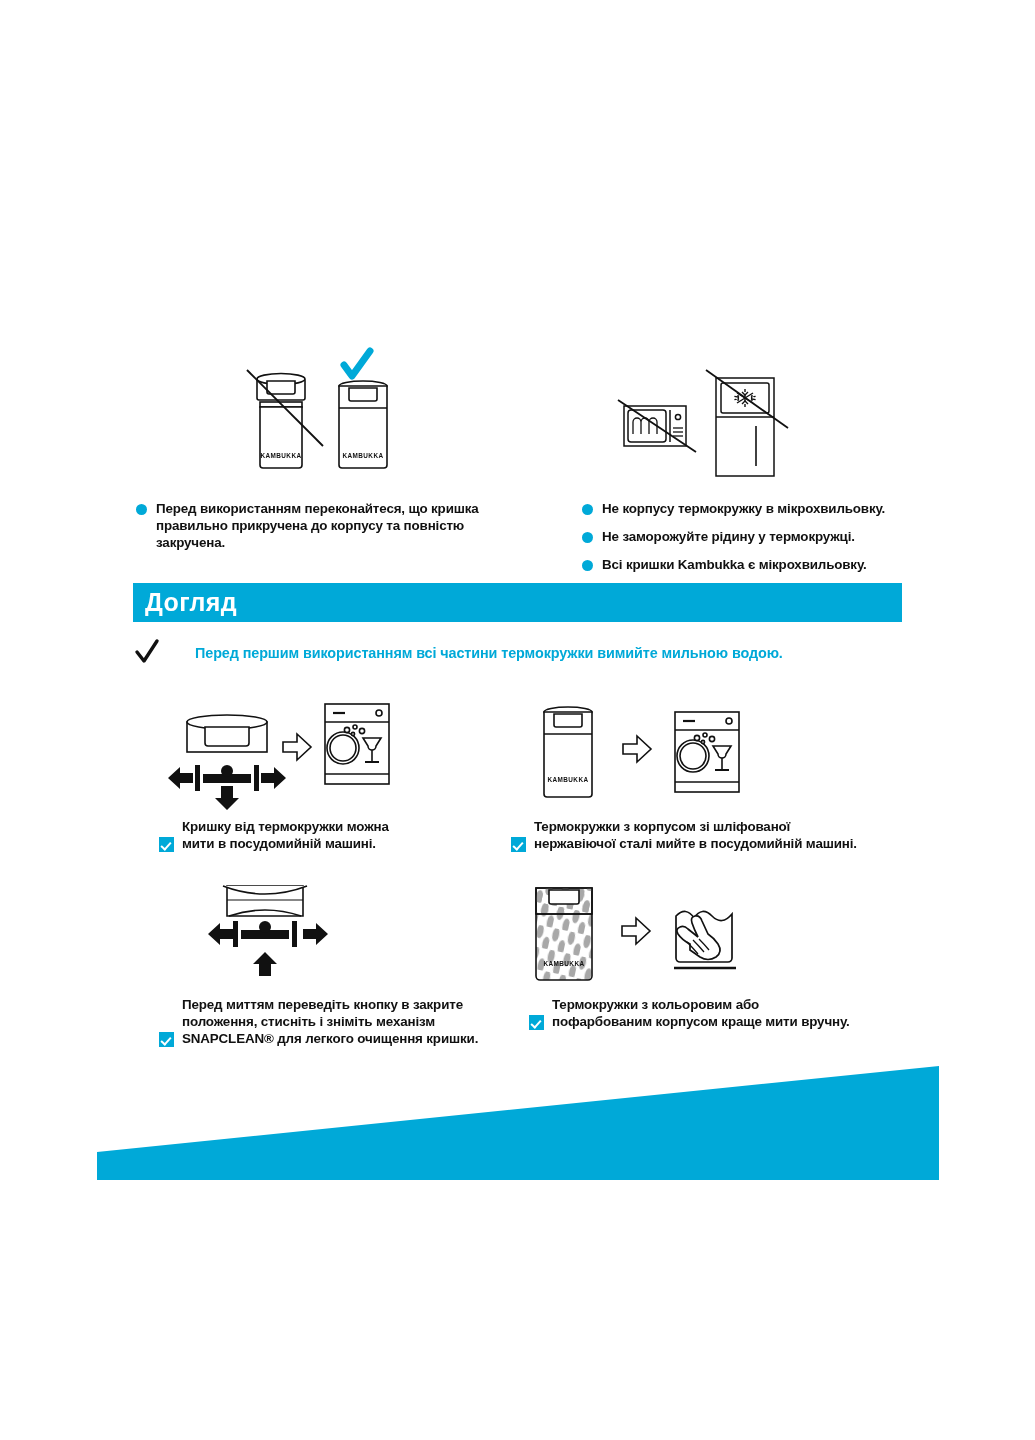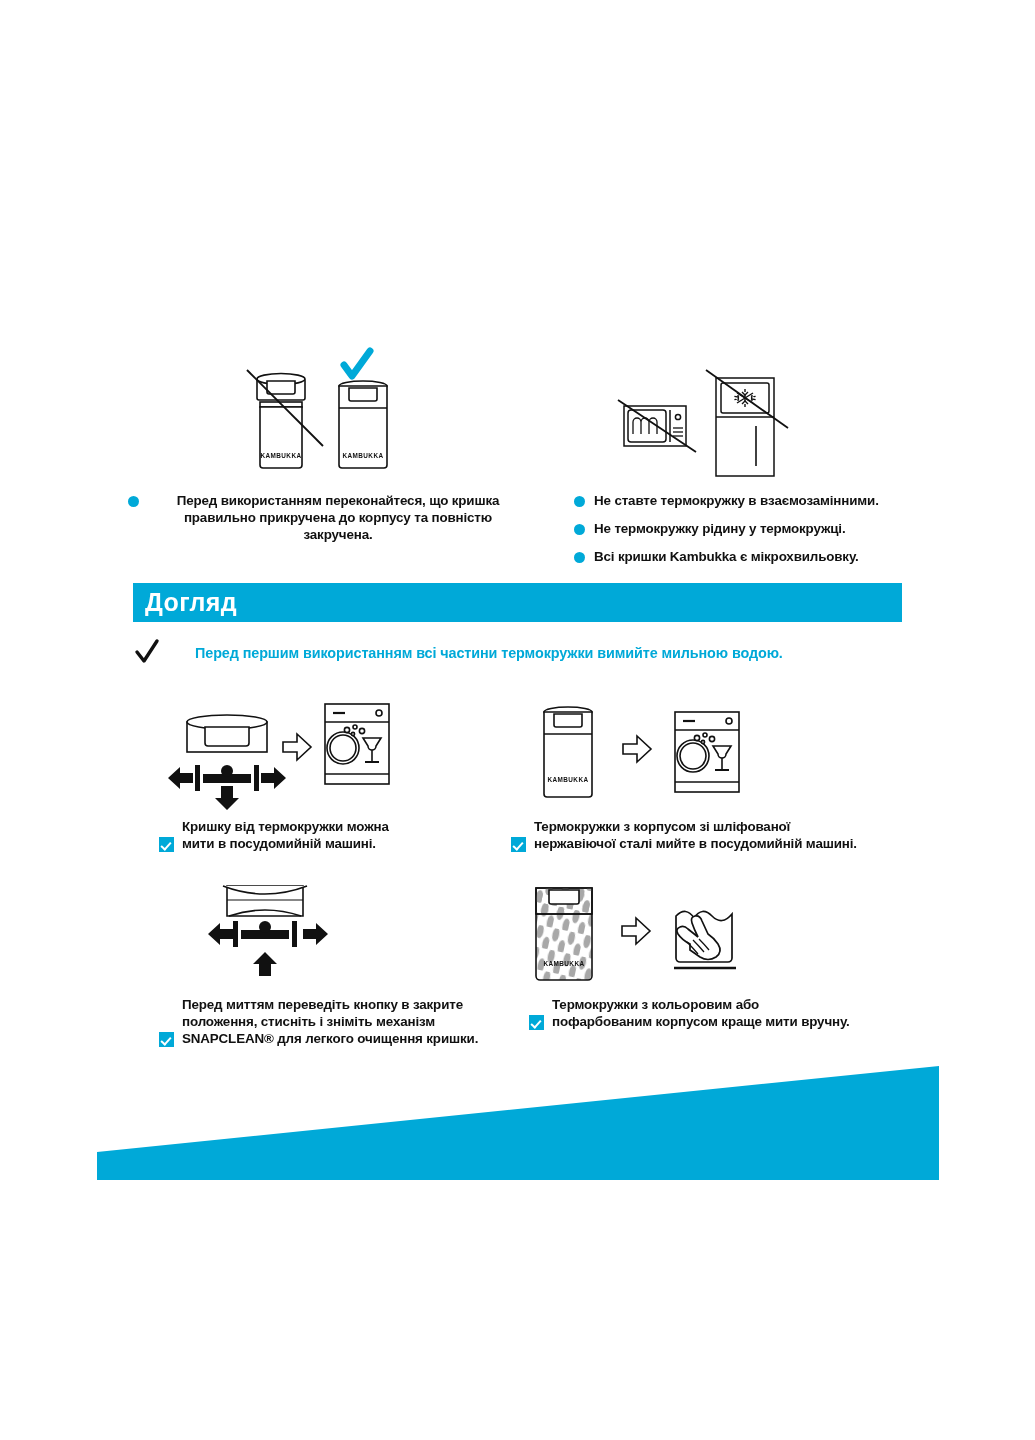--- a/index.html
+++ b/index.html
@@ -19,23 +19,22 @@
     position: absolute;
     inset: 0;
   }
 
   .illus { position: absolute; }
 
   
   .bullet-list {
     position: absolute;
     list-style: none;
-    margin: 0;
+    margin: 8px;
     padding: 0;
-    text-align: center;
   }
   .bullet-item {
     display: flex;
     align-items: flex-start;
     margin-bottom: 11px;
   }
   .bullet-dot {
     width: 11px;
     height: 11px;
     border-radius: 50%;
@@ -223,25 +222,25 @@
           <path d="M120 31 l0.4 -4 l-4 -0.6 M134 25 l-0.4 4 l4 0.6"></path>
         </g>
       </g>
       <line x1="88" y1="0" x2="170" y2="58" stroke="#111" stroke-width="1.8"></line>
     </svg>
   </div>
 
   <ul class="bullet-list" style="left:574px; top:492px; width:400px;">
     <li class="bullet-item">
       <span class="bullet-dot"></span>
-      <span class="bullet-text">Не ставте термокружку в взаємозамінними.</span>
+      <span class="bullet-text">Не корпусу термокружку в мікрохвильовку.</span>
     </li>
     <li class="bullet-item">
       <span class="bullet-dot"></span>
-      <span class="bullet-text">Не термокружку рідину у термокружці.</span>
+      <span class="bullet-text">Не заморожуйте рідину у термокружці.</span>
     </li>
     <li class="bullet-item">
       <span class="bullet-dot"></span>
       <span class="bullet-text">Всі кришки Kambukka є мікрохвильовку.</span>
     </li>
   </ul>
 
   <div class="section-banner">
     <span class="section-banner-title">Догляд</span>
   </div>

